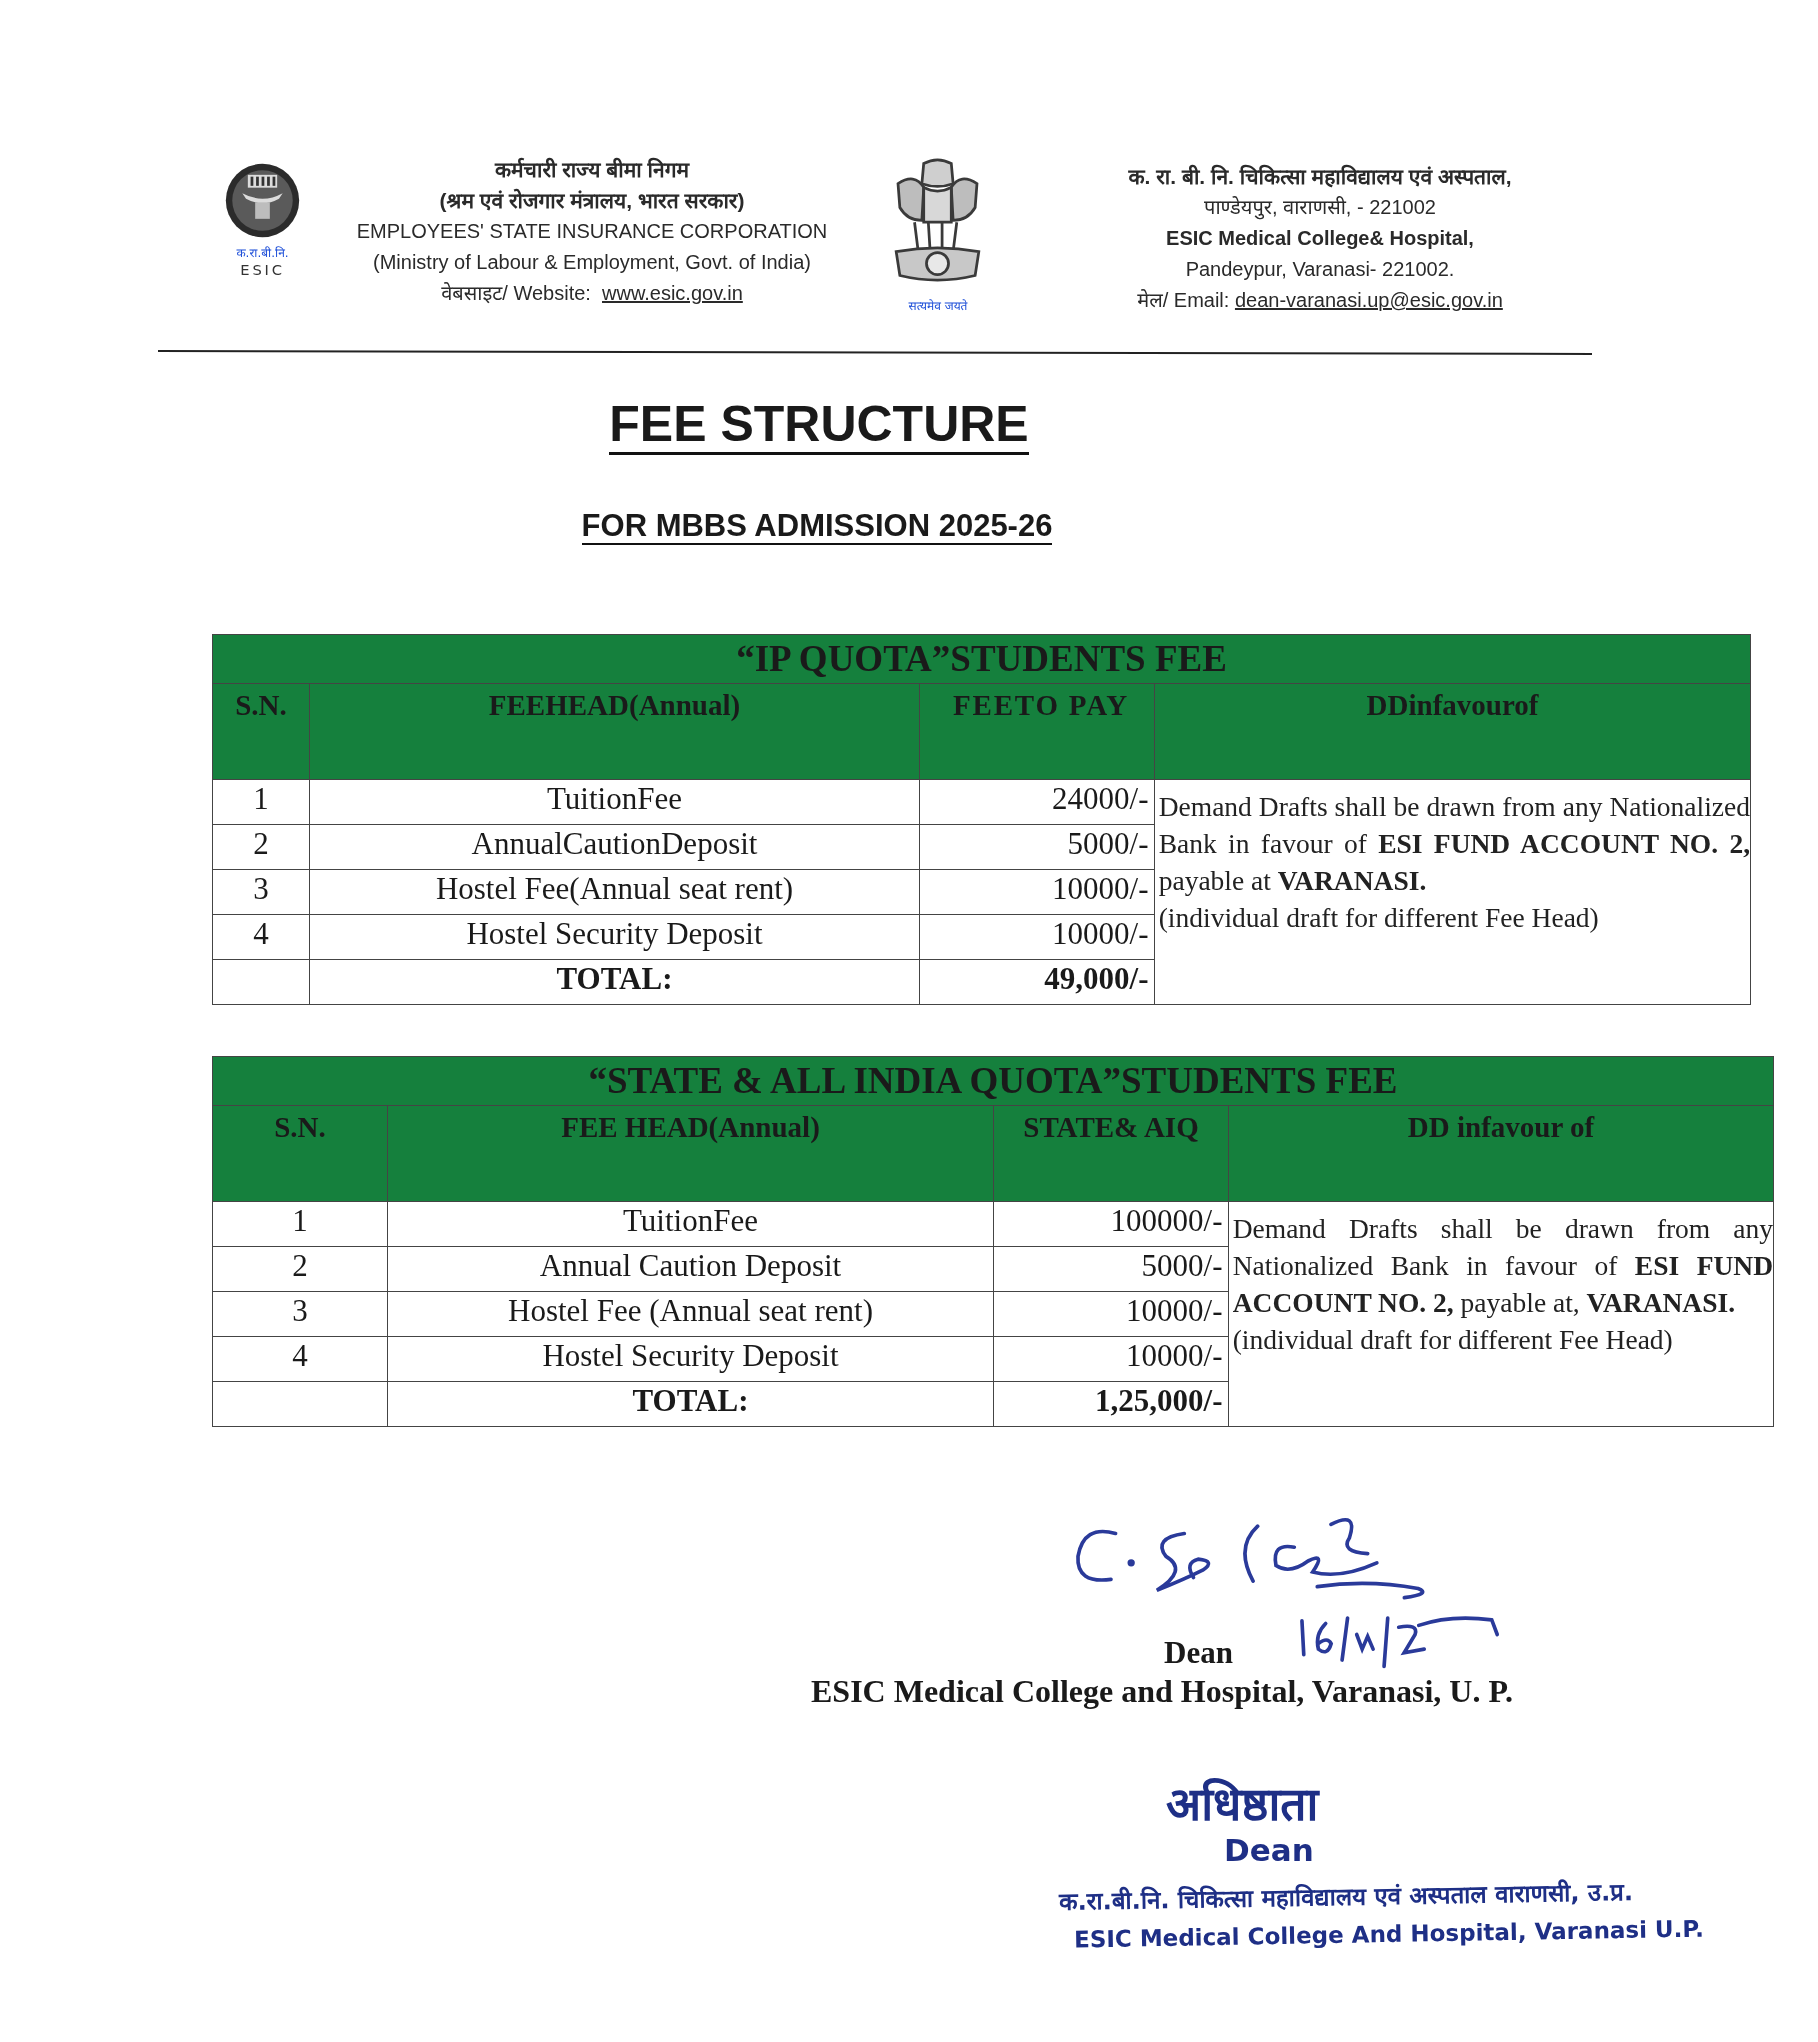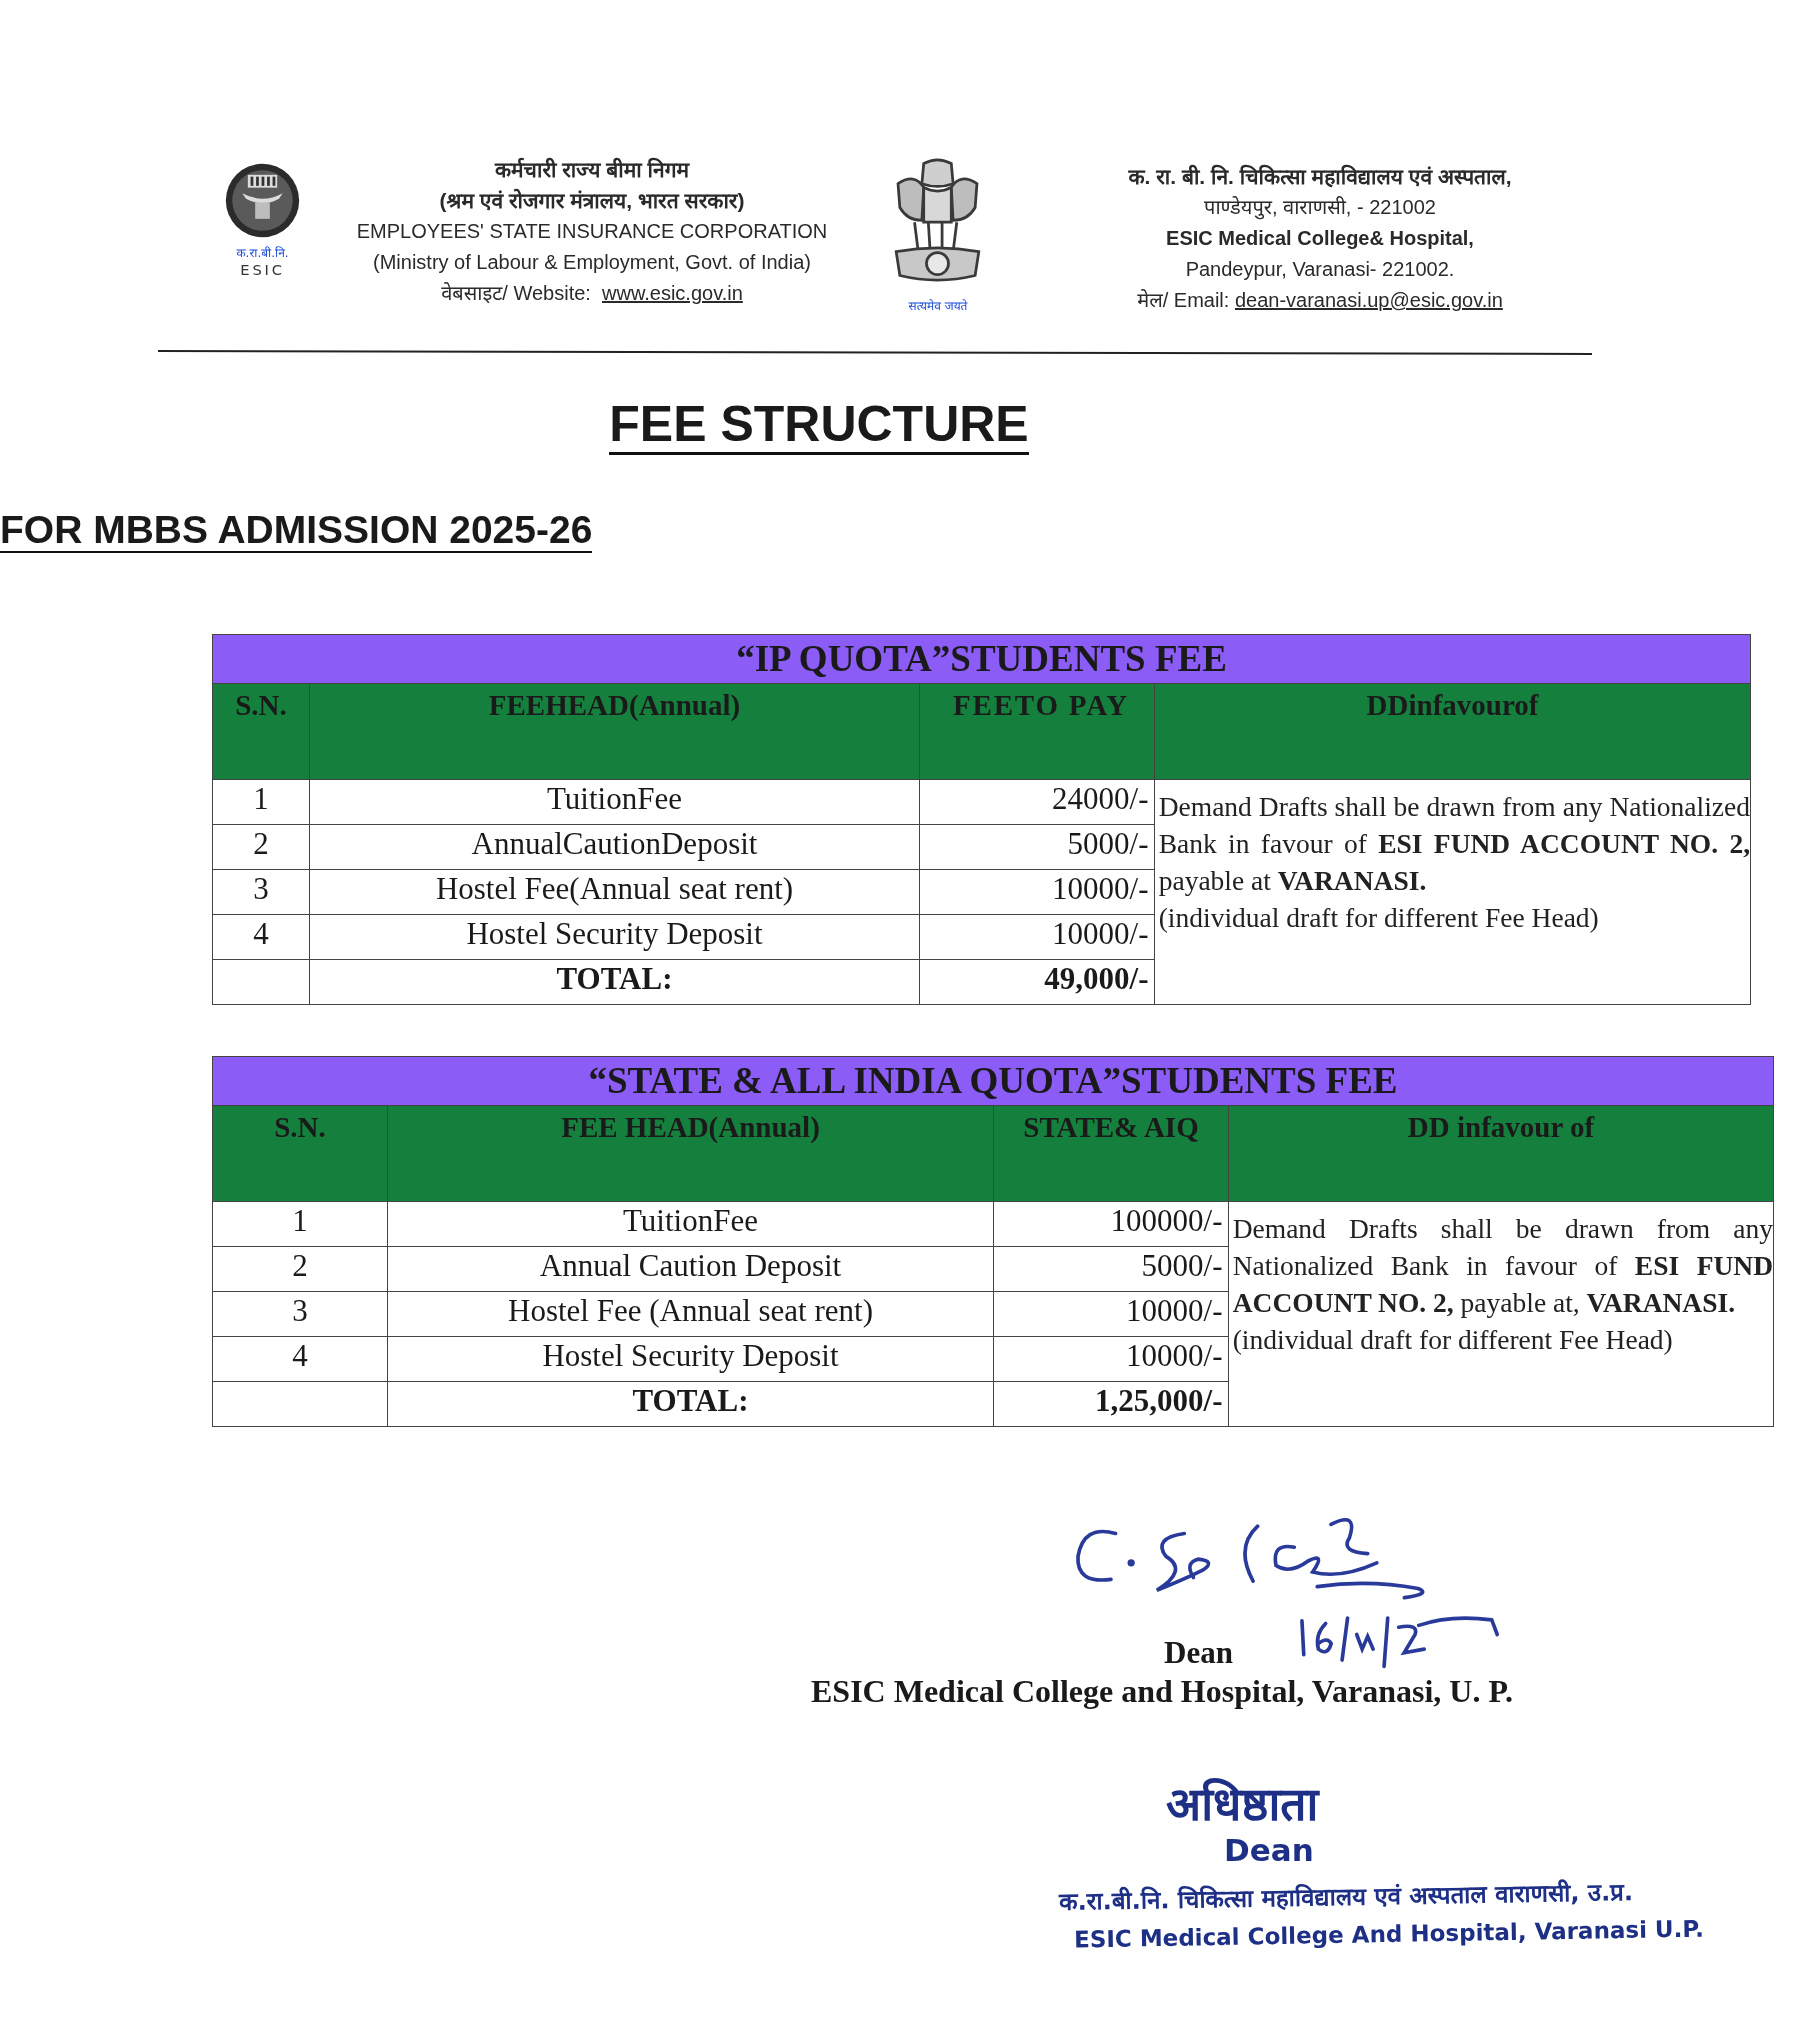--- a/index.html
+++ b/index.html
@@ -27,33 +27,33 @@
 
   .rule { left: 158px; top: 350px; width: 1434px; height: 0; border-top: 2.8px solid #222; transform: rotate(0.12deg); transform-origin: left; }
 
   
   .title {
     left: 0; width: 1638px; top: 395px; text-align: center;
     font-family: "Liberation Sans", sans-serif; font-weight: bold; font-size: 50px;
   }
   .title span { border-bottom: 3.7px solid #111; padding-bottom: 0px; }
   .subtitle {
-    left: 0; width: 1634px; top: 508px; 
-    font-family: "Liberation Sans", sans-serif; font-weight: bold; font-size: 39px;
+    left: 0; width: 1634px; top: 508px; text-align: center;
+    font-family: "Liberation Sans", sans-serif; font-weight: bold; font-size: 31px;
   }
   .subtitle span { border-bottom: 2.8px solid #111; }
 
   
   table.fee {
     position: absolute; border-collapse: collapse; table-layout: fixed;
     font-family: "Liberation Serif", serif; color: #1a1a1a;
   }
   table.fee td, table.fee th { border: 1.8px solid #444; padding: 0 5.5px; vertical-align: top; }
   table.fee .cap th {
-    background: #8b5cf6; font-size: 37px; font-weight: bold; text-align: center; height: 48px; line-height: 48px;
+    background: #15803d; font-size: 37px; font-weight: bold; text-align: center; height: 48px; line-height: 48px;
     padding: 0;
   }
   table.fee .hdr th { background: #15803d; font-size: 29px; font-weight: bold; height: 88px; line-height: 29px; padding-top: 7.3px; }
   table.fee .hdr th.amt { text-align: left; padding-left: 33px; letter-spacing: 1.8px; }
   table.fee td { font-size: 31px; height: 44px; line-height: 37px; text-align: center; }
   table.fee td.sn { text-align: center; }
   table.fee td.amt { text-align: right; padding-right: 5.5px; }
   table.fee tr.total td { font-weight: bold; }
   table.fee td.dd {
     font-size: 27.5px; line-height: 37px; text-align: justify; padding: 7.3px 0 0 3.7px; color: #222;

